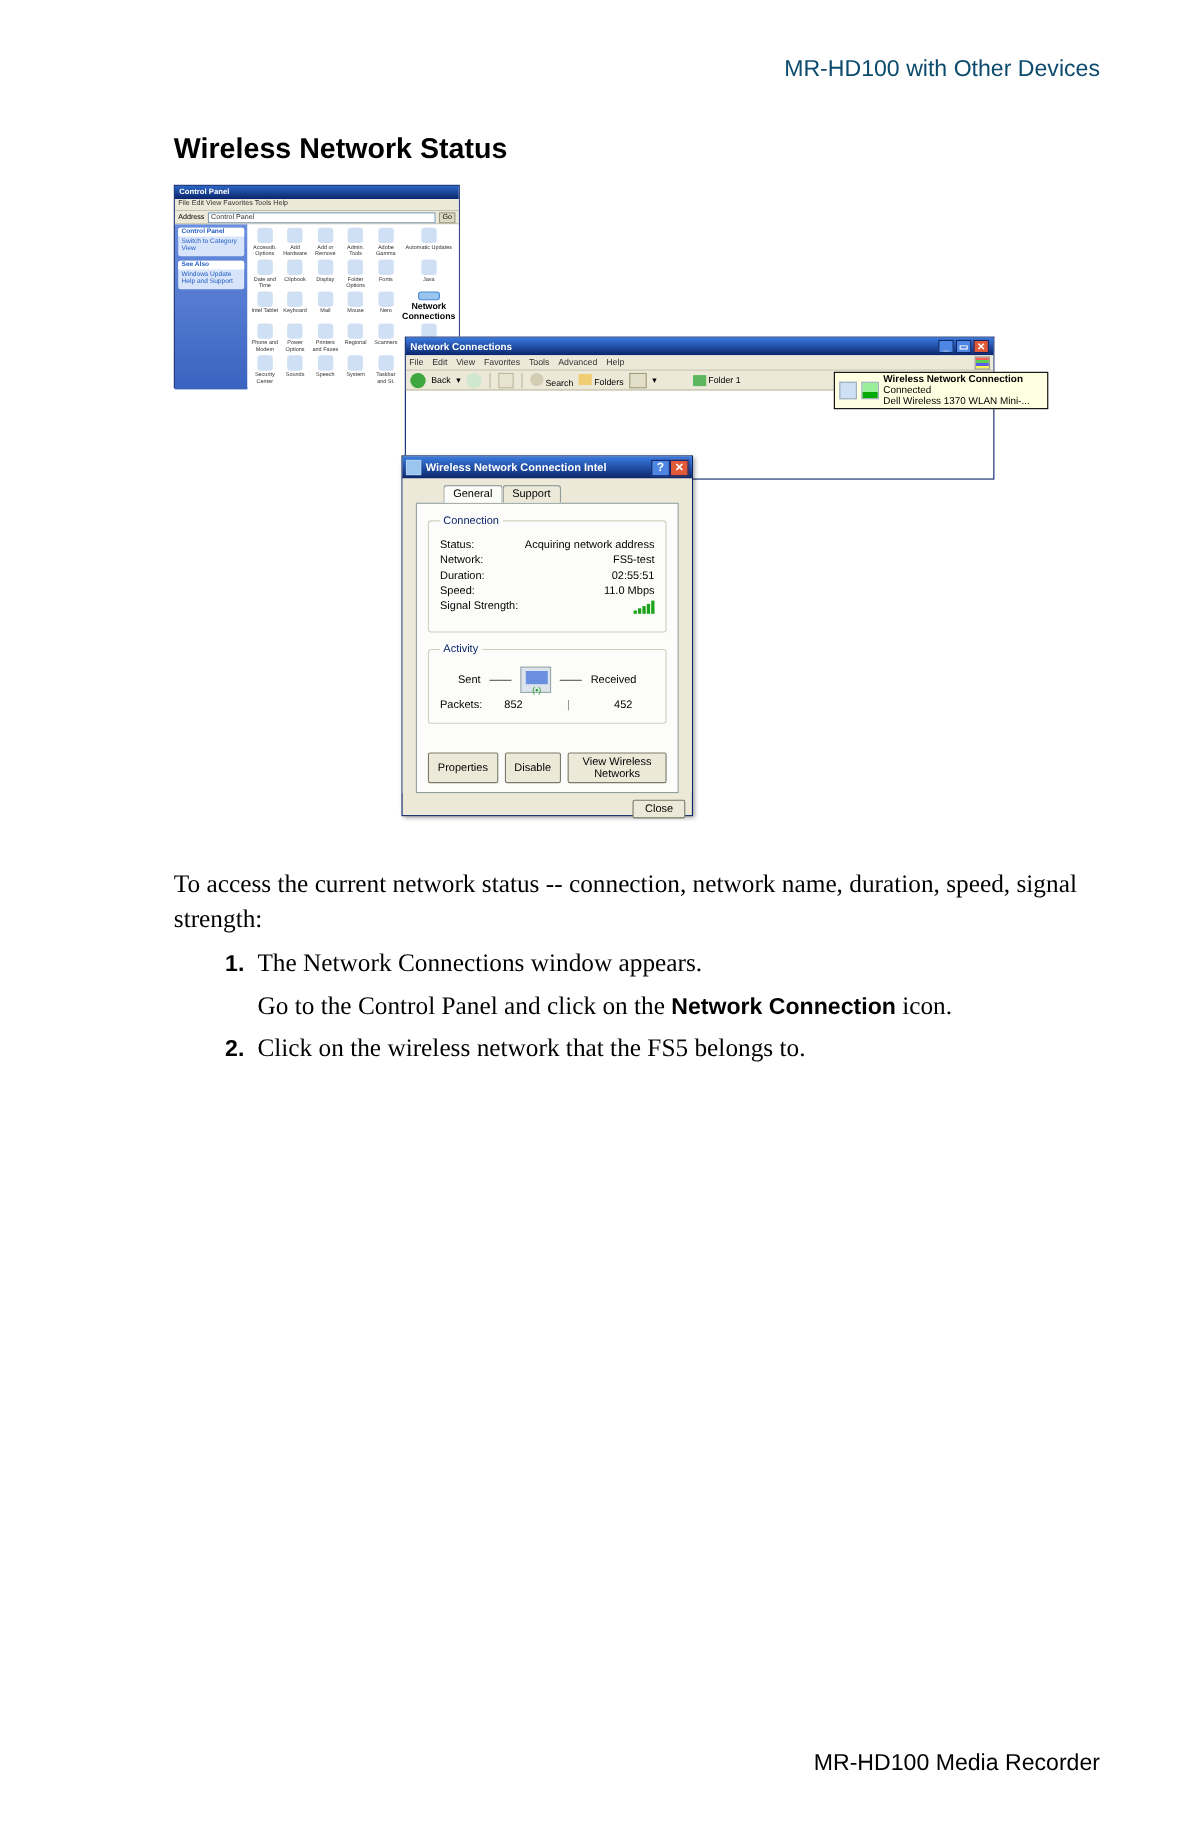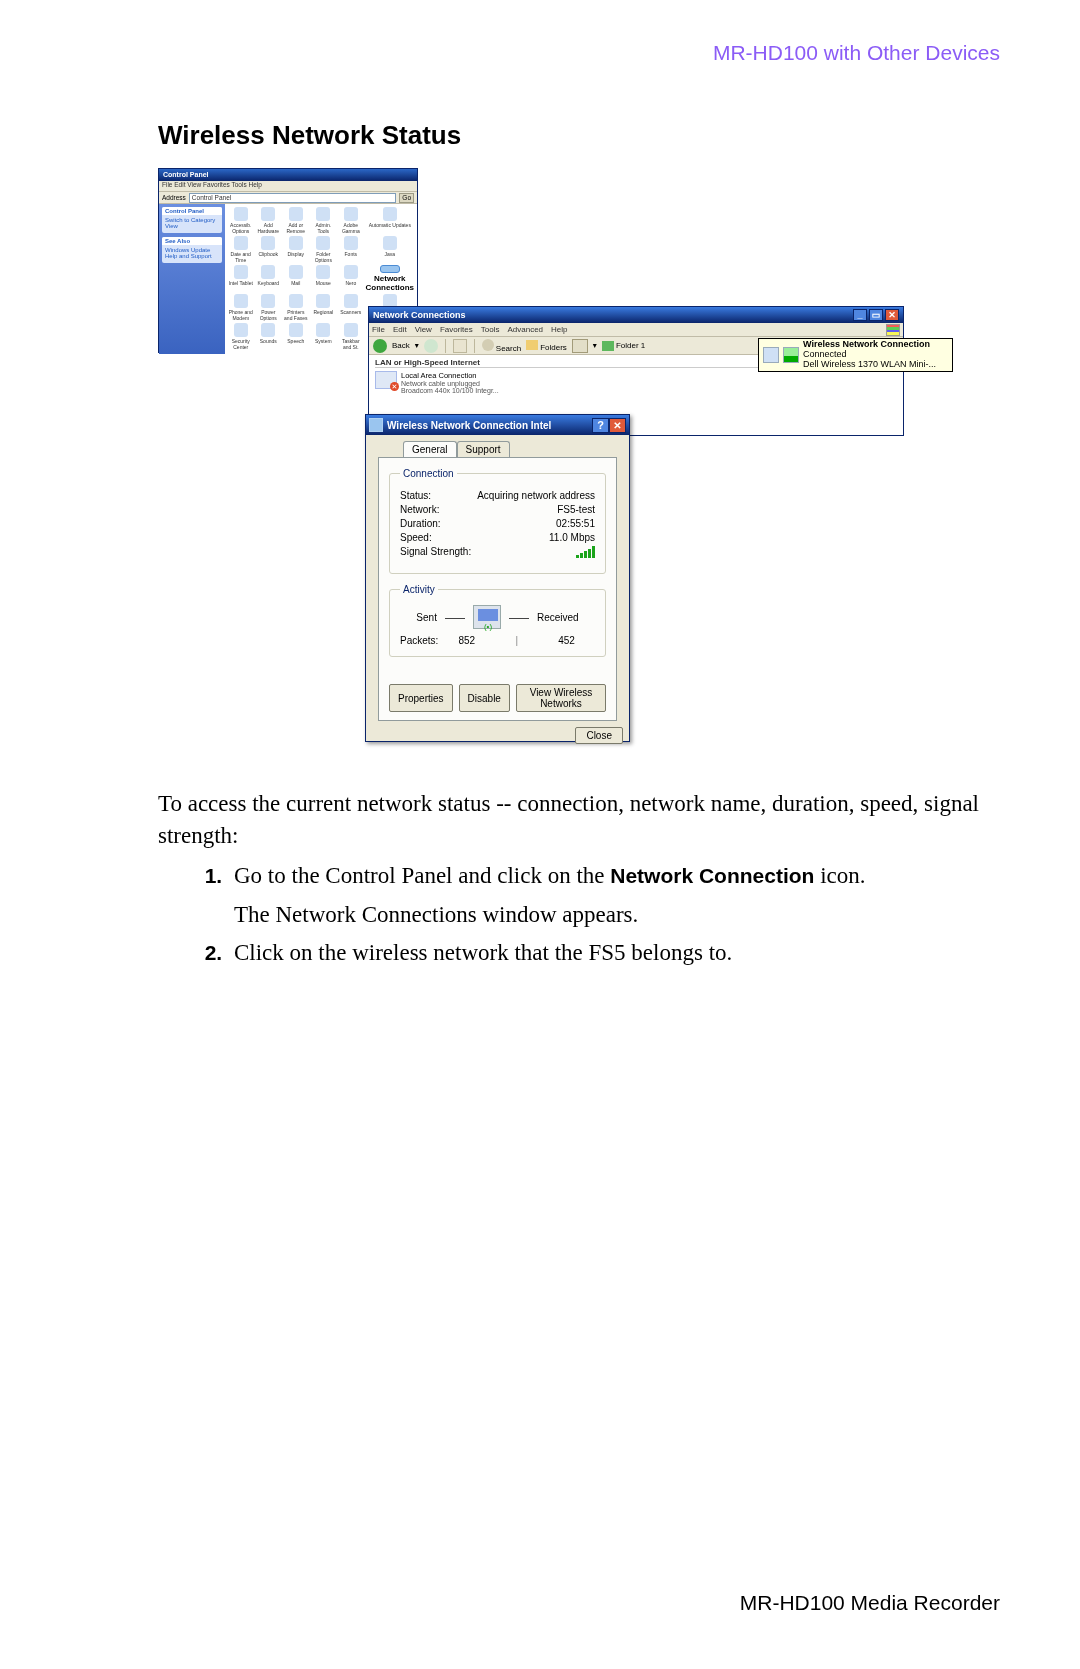--- a/index.html
+++ b/index.html
@@ -9,24 +9,24 @@
     width: 1080px;
     height: 1669px;
     font-family: Tahoma, Arial, sans-serif;
     font-size: 11px;
     color: #000;
     position: relative;
   }
   
   .doc-header {
     position: absolute;
-    top: 40px;
+    top: 50px;
     right: 80px;
     font: 400 21px/1.2 Arial, sans-serif;
-    color: #8b5cf6;
+    color: #0c4a6e;
   }
   .doc-title {
     position: absolute;
     top: 120px;
     left: 158px;
     font: 700 26px/1.2 Arial, sans-serif;
     color: #000;
   }
   .doc-body {
     position: absolute;
@@ -162,21 +162,21 @@
     display:flex; align-items:center; padding:0 4px; gap:5px; font-size:8px;
   }
   .tb-icn { width:14px;height:14px; border-radius:50%; display:inline-block;}
   .tb-back { background:#3fa73f;}
   .tb-fwd { background:#cfe6cf;}
   .tb-up { width:14px;height:14px; background:#e9e4d0; border:1px solid #bdb79c;}
   .tb-sep { width:1px;height:14px;background:#bdb79c; margin:0 2px;}
   .tb-search .icn{width:12px;height:12px;background:#d3cdb3;border-radius:50%;display:inline-block;margin-right:2px;}
   .tb-folders .icn{width:12px;height:10px;background:#f0cd70;display:inline-block;margin-right:2px;}
   .tb-views{width:16px;height:14px;background:#e2dec8;border:1px solid #a29b7a;}
-  .tb-folderto{display:flex; gap:2px;}
+  .tb-folderto{display:flex; gap:2px;margin-left:28px;}
   .tb-folderto .icn{width:12px;height:10px;background:#5db85d;display:inline-block;}
   .nc-body { display:flex; height:78px; }
   .nc-side { width:115px; padding:4px; background:linear-gradient(#6e92e2,#3a63c0);}
   .nc-side .box {
     background:#d8e4fa; border-radius:3px; font-size:7.5px; color:#215dc6; padding:2px 4px 4px 4px;
   }
   .nc-side .box .hd {
     background:linear-gradient(#fff,#e6eefc); margin:-2px -4px 3px -4px; padding:2px 4px;
     color:#215dc6; font-weight:bold; border-radius:3px 3px 0 0;
     display:flex; justify-content:space-between; align-items:center;
@@ -469,31 +469,20 @@
       <span class="tb-search"><span class="icn"></span><span>Search</span></span>
       <span class="tb-folders"><span class="icn"></span><span>Folders</span></span>
       <span class="tb-views"></span>
       <span>▾</span>
       <span class="tb-folderto">
           <span class="icn"></span>
           <span>Folder 1</span>
         </span>
     </div>
     <div class="nc-body">
-      <div class="nc-list">
-        <div class="grp">LAN or High-Speed Internet</div>
-        <div class="nc-conn">
-          <div class="nic-ico x"></div>
-          <div class="txt">
-            <div class="t">Local Area Connection</div>
-            <div>Network cable unplugged</div>
-            <div>Broadcom 440x 10/100 Integr...</div>
-          </div>
-        </div>
-      </div>
     </div>
   </div>
 
   <div class="wifi-tip">
     <div class="aicn"></div>
     <div class="aicn sig"></div>
     <div class="col">
       <span class="main">Wireless Network Connection</span>
       <span>Connected</span>
       <span>Dell Wireless 1370 WLAN Mini-...</span>
@@ -576,22 +565,22 @@
       <button class="xp-btn wide">Close</button>
     </div>
   </div>
 
 </div>
 
 <div class="doc-body">
   <p>To access the current network status -- connection, network name, duration, speed, signal strength:</p>
   <ol>
     <li>
+      <p>The Network Connections window appears.</p>
       <p><span>Go to the Control Panel and click on the </span><span class="bold-sans">Network Connection</span><span> icon.</span></p>
-      <p>The Network Connections window appears.</p>
     </li>
     <li>
       <p>Click on the wireless network that the FS5 belongs to.</p>
     </li>
   </ol>
 </div>
 
 <div class="doc-footer">
   <div>MR-HD100 Media Recorder</div>
 </div>

